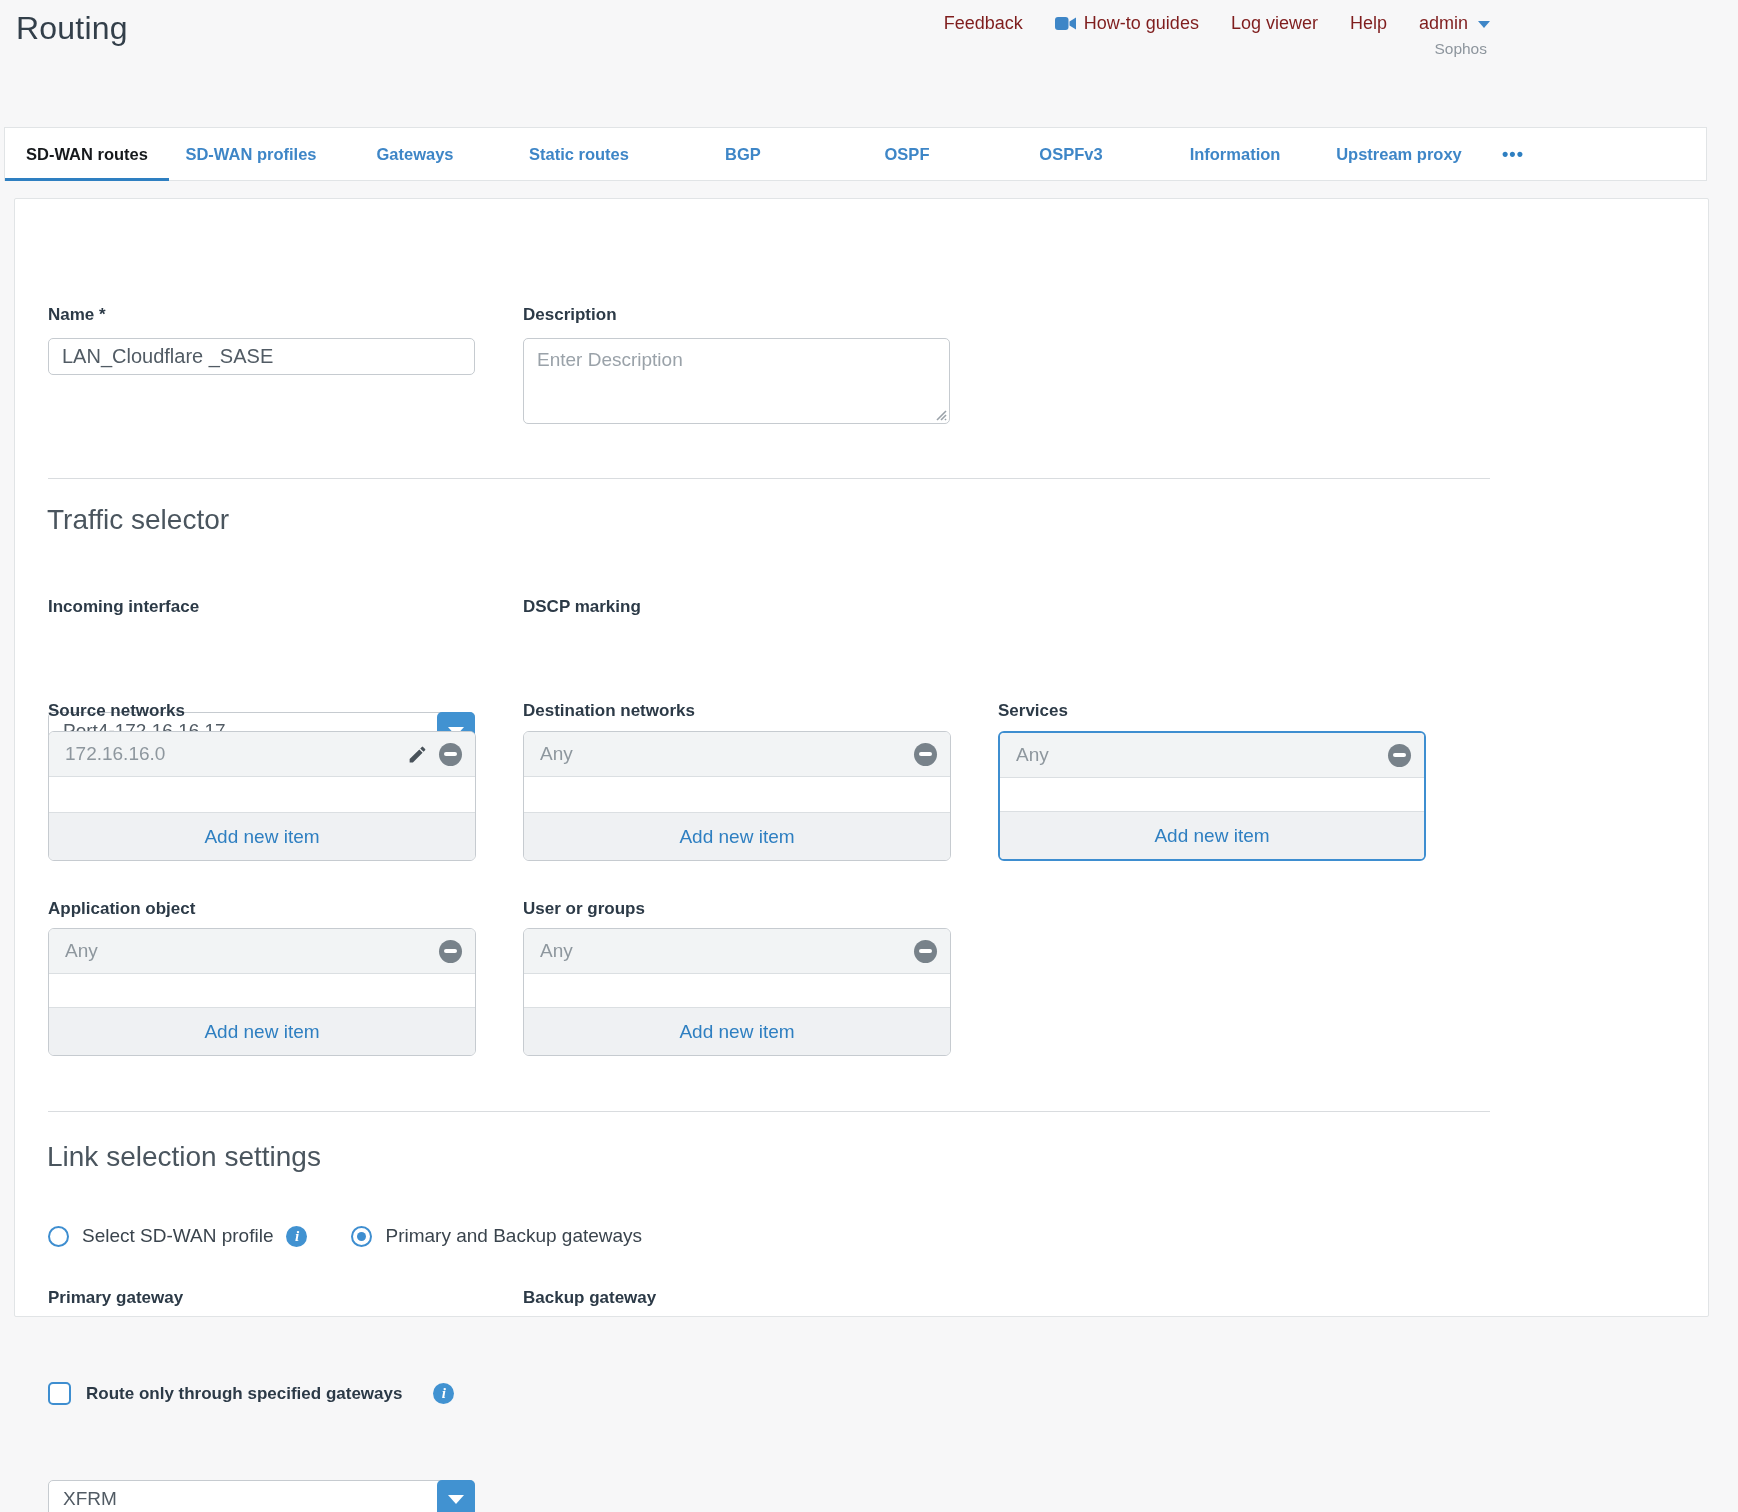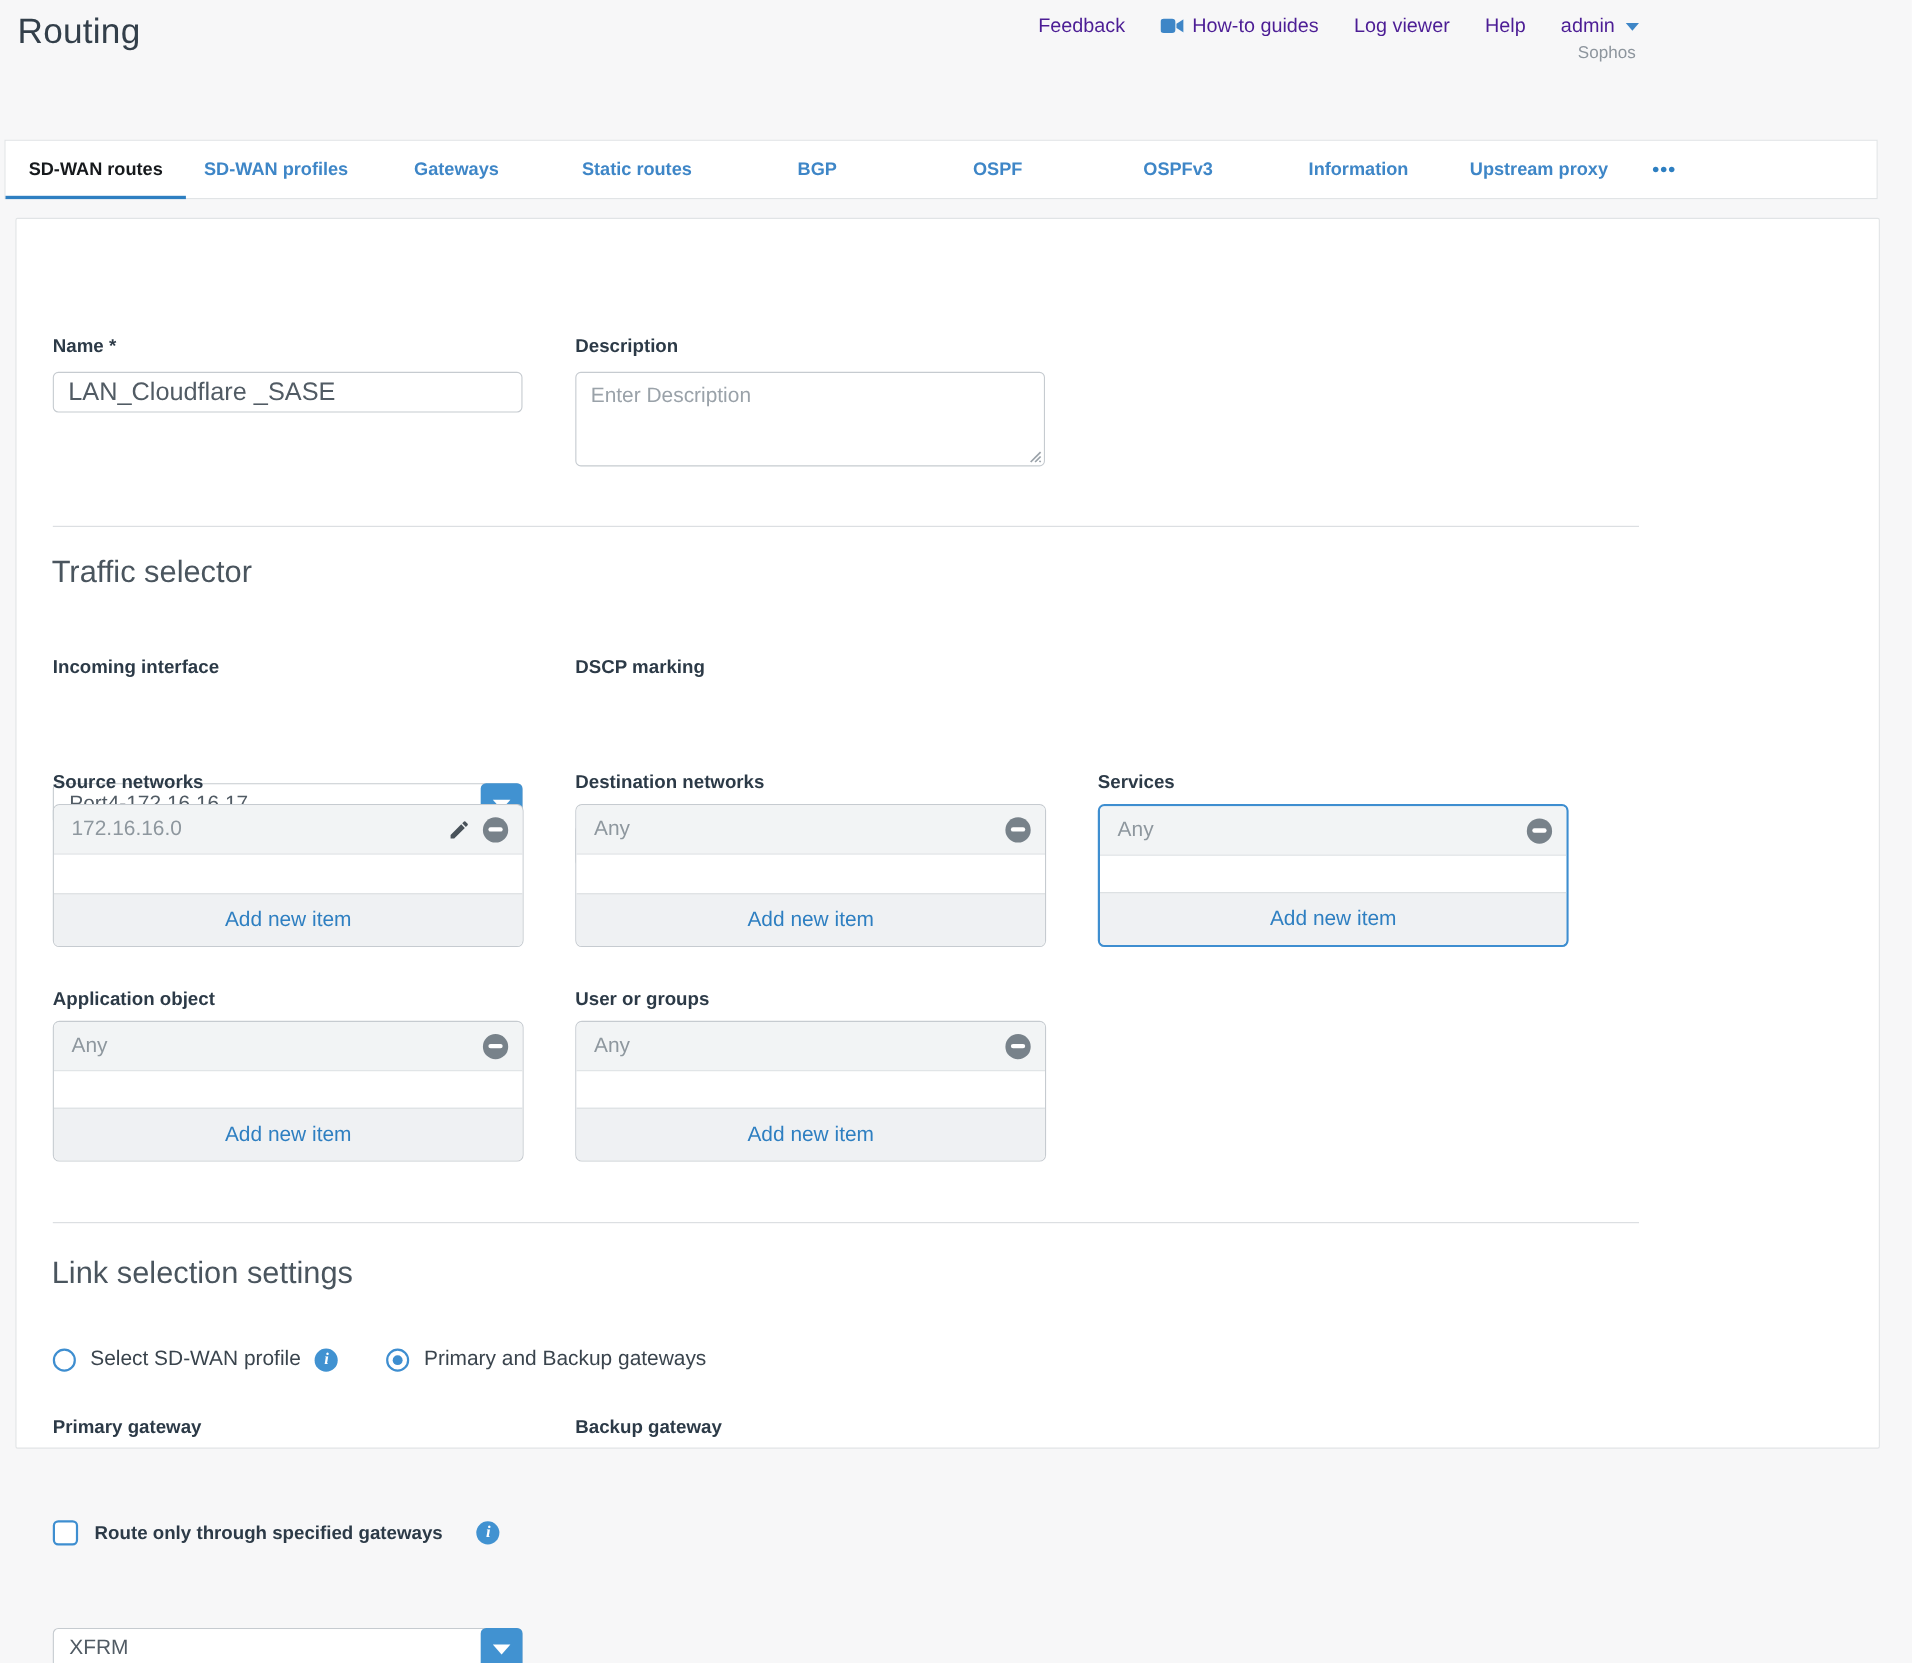--- a/index.html
+++ b/index.html
@@ -14,21 +14,21 @@
   
   .page-title {
     position:absolute; left:16px; top:10px;
     font-size:32px; font-weight:300; color:#333f4a; letter-spacing:.2px;
   }
   .header-nav {
     position:absolute; top:13px; right:248px;
     display:flex; align-items:center; gap:32px;
     font-size:18px; color:#3e86c7;
   }
-  .header-nav a { color:#4c1d95; text-decoration:none; cursor:pointer; display:flex; align-items:center; gap:8px; }
+  .header-nav a { color:#7f1d1d; text-decoration:none; cursor:pointer; display:flex; align-items:center; gap:8px; }
   .caret-down {
     width:0; height:0; display:inline-block;
     border-left:6px solid transparent; border-right:6px solid transparent;
     border-top:7px solid #3e86c7; margin-left:2px; margin-top:2px;
   }
   .cam-icon svg { display:block; fill:#3e86c7; }
   .brand {
     position:absolute; top:40px; right:251px;
     font-size:15.5px; color:#8d959d;
   }
@@ -86,21 +86,21 @@
   #radio-row       { left:33px;  top:1026px; }
   #primary-label   { left:33px;  top:1089px; }
   #primary-select  { left:33px;  top:1119px; width:427px; }
   #backup-label    { left:508px; top:1089px; }
   #route-row       { left:33px;  top:1183px; }
 
   
   input.text {
     width:100%; height:100%;
     border:1px solid #c6cbd0; border-radius:5px;
-    padding:0 13px; font-size:23px; color:#515b64;
+    padding:0 13px; font-size:20px; color:#515b64;
     font-family:"Liberation Sans", sans-serif; background:#fff; outline:none;
   }
   .ta-wrap { position:relative; }
   textarea {
     width:100%; height:100%; resize:none; outline:none;
     border:1px solid #c6cbd0; border-radius:5px;
     padding:10px 13px; font-size:19px; color:#515b64;
     font-family:"Liberation Sans", sans-serif;
   }
   textarea::placeholder, input::placeholder { color:#9aa2a9; }

